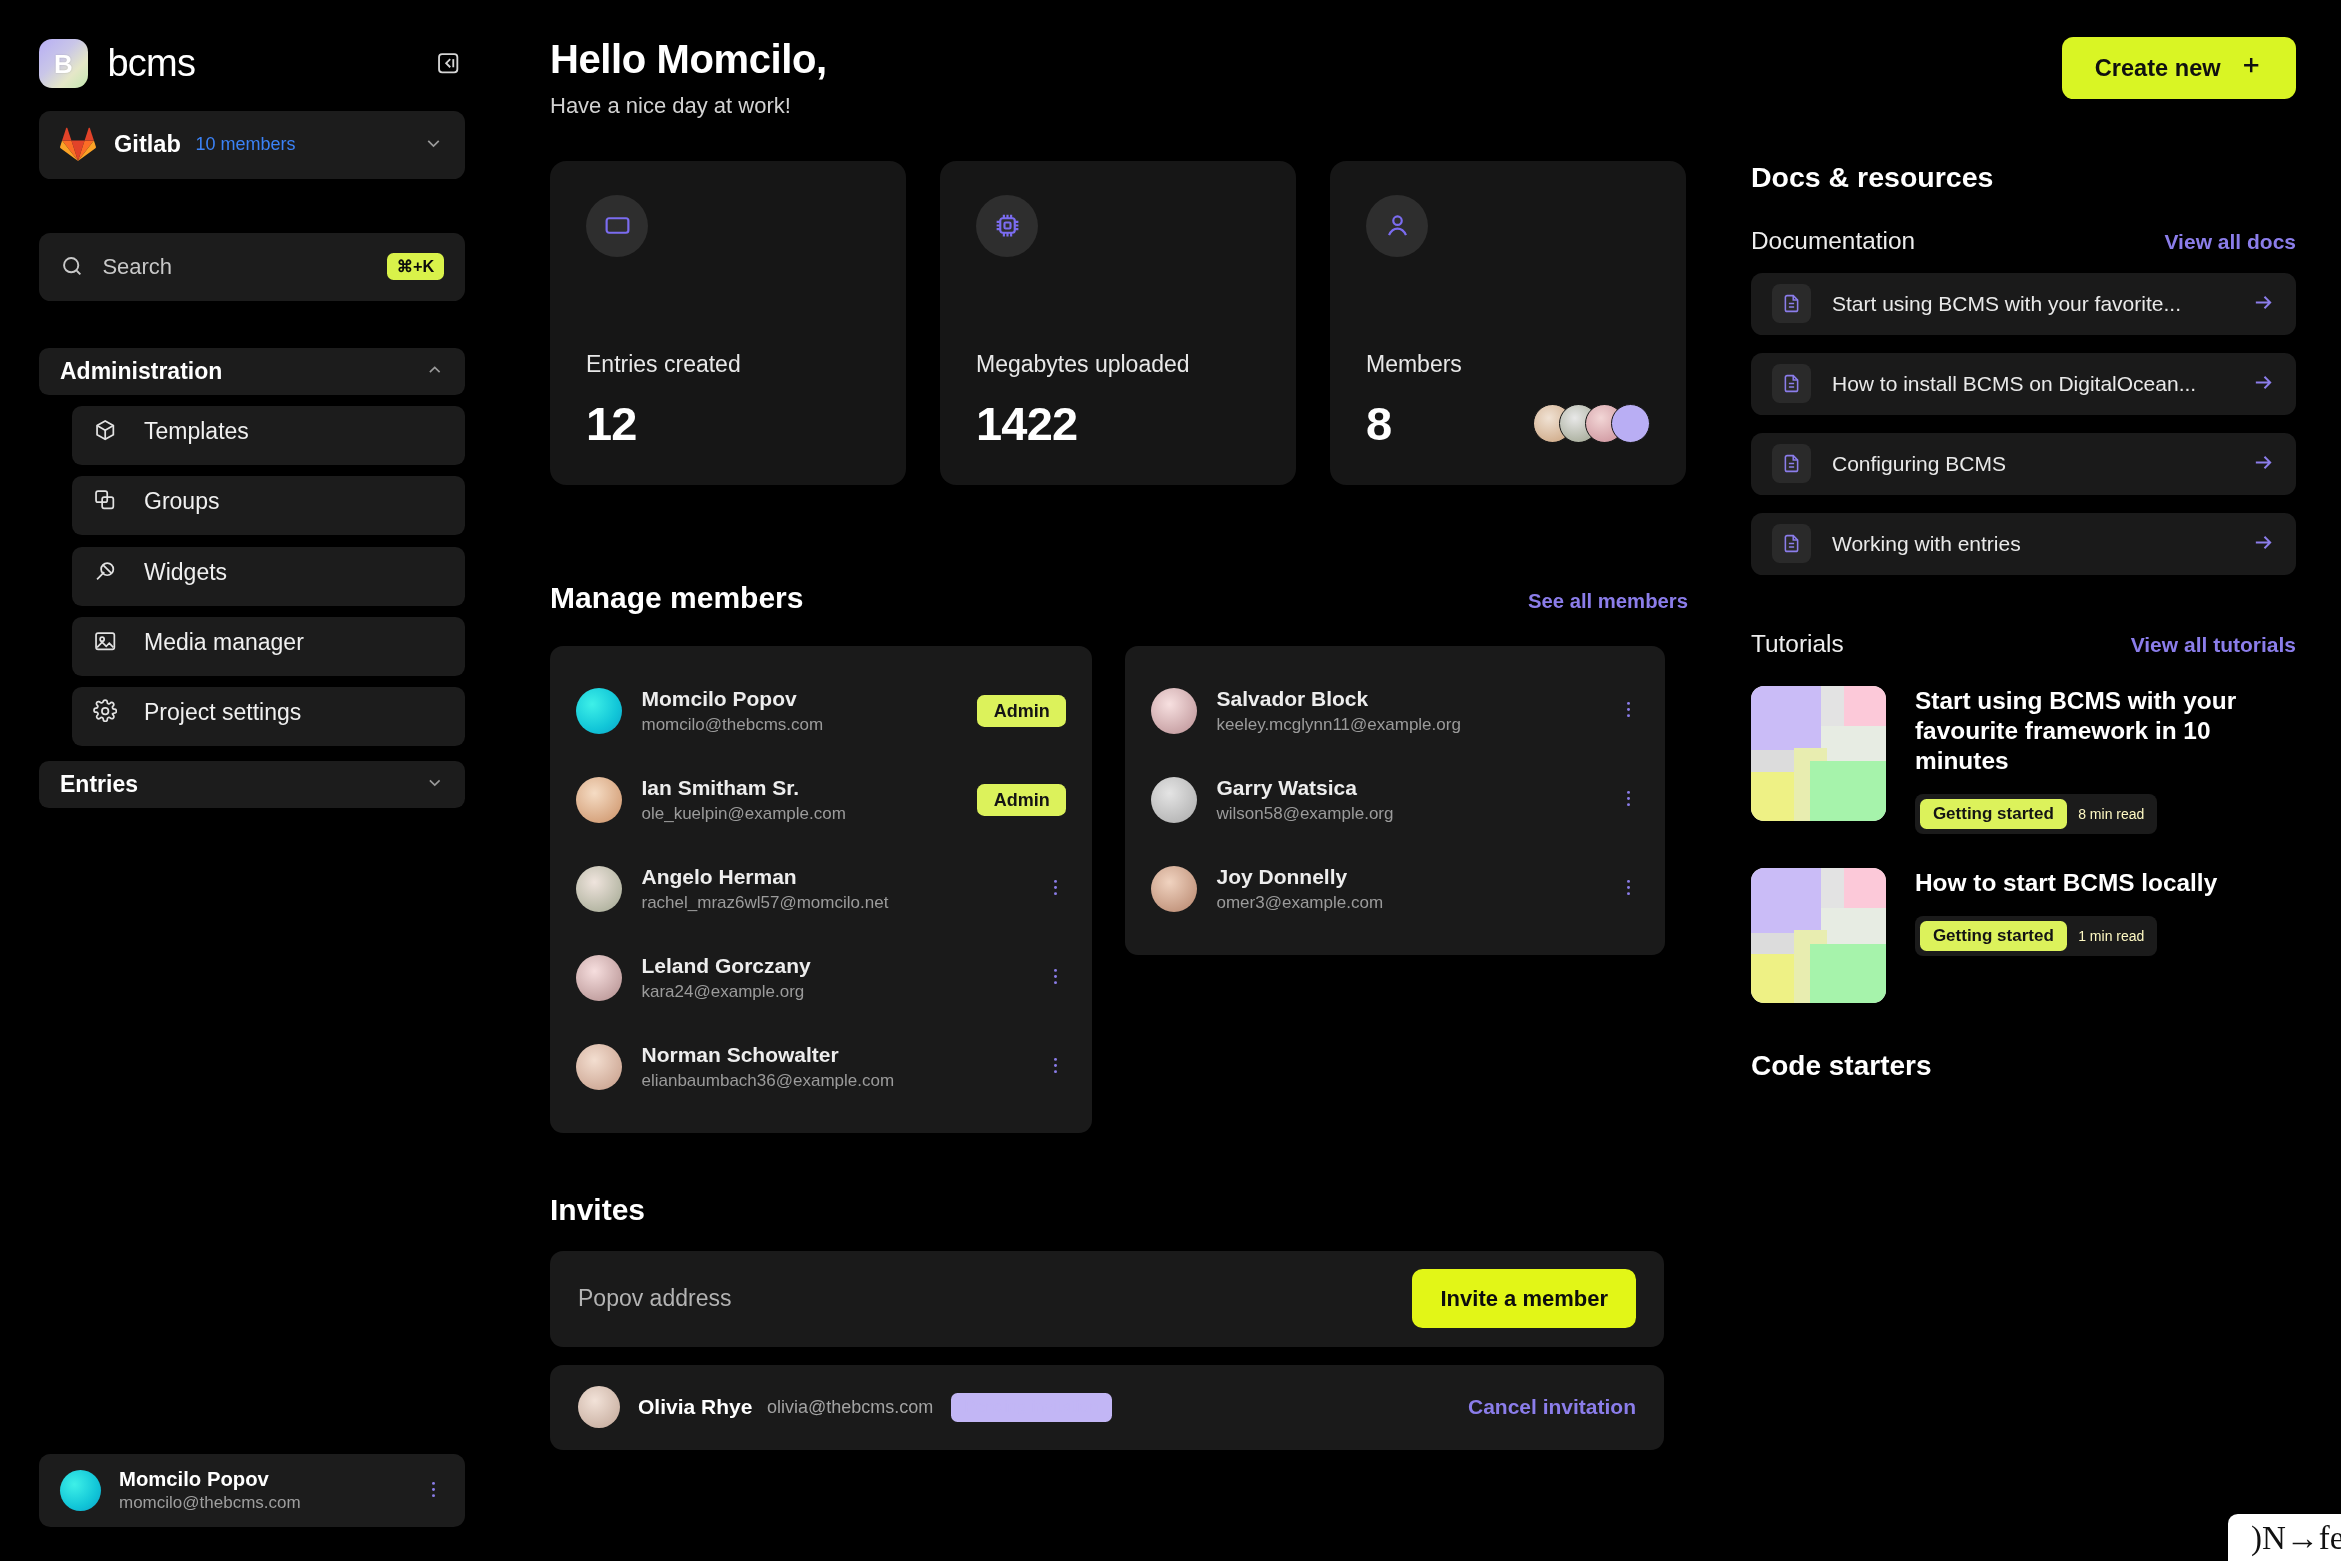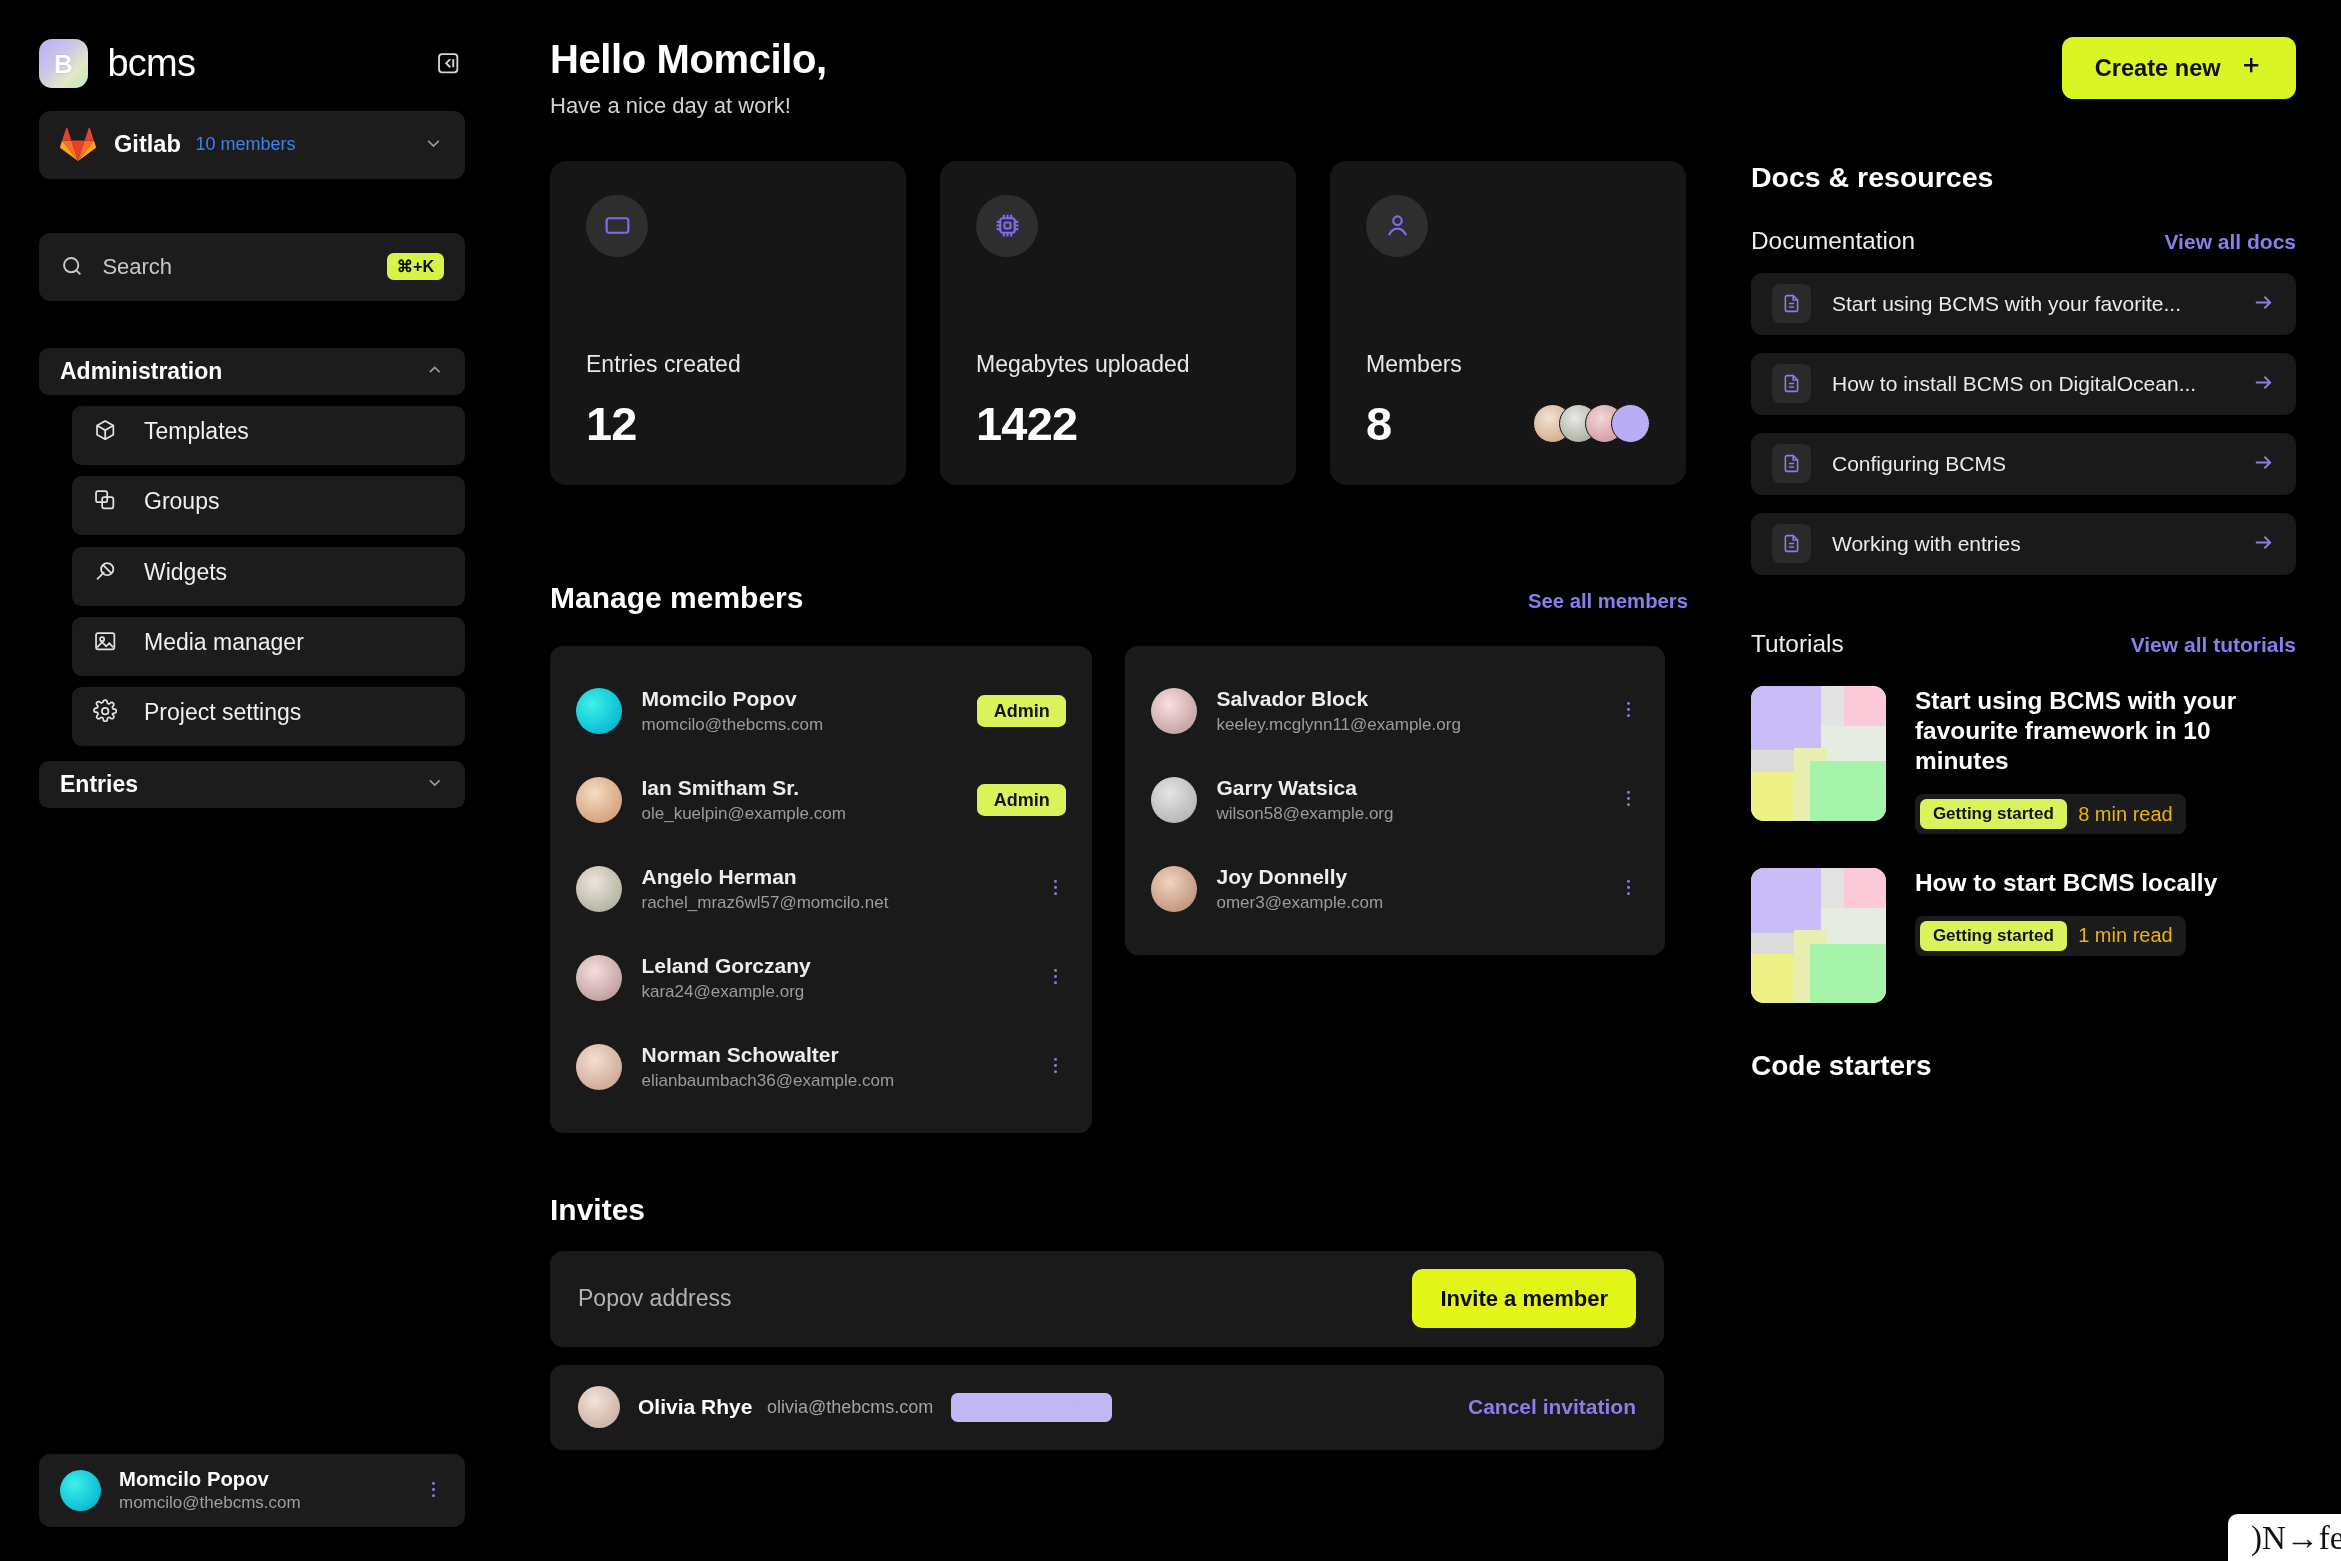--- a/index.html
+++ b/index.html
@@ -219,21 +219,21 @@
     width: 135px; height: 135px; border-radius: 13px; flex: 0 0 135px;
     position: relative; overflow: hidden; background: #ddd;
   }
   .tut-body { margin-left: 29px; }
   .tut-title { font-size: 24.4px; font-weight: 700; line-height: 1.24; }
   .tut-meta {
     margin-top: 18px; display: inline-flex; align-items: center;
     background: #1b1b1b; border-radius: 8.1px; padding: 4.9px 13px 4.9px 4.9px; gap: 11.4px;
   }
   .tut-tag { background: #dcf25b; color: #141414; font-size: 17px; font-weight: 600; padding: 4.9px 13px; border-radius: 6.5px; }
-  .tut-read { font-size: 20px; color: #eab308; }
+  .tut-read { font-size: 14px; color: #fef9c3; }
   .code-starters { font-size: 28px; font-weight: 600; margin-top: 47px; }
 
   
   .blob { position: absolute; pointer-events: none; }
   .conf-strip {
     position: absolute; left: 1724px; top: 1514px; width: 618px; height: 47px;
     background: #fff; border-radius: 9.8px 9.8px 0 0; overflow: hidden;
     display: flex; align-items: center;
   }
   .conf-text {

